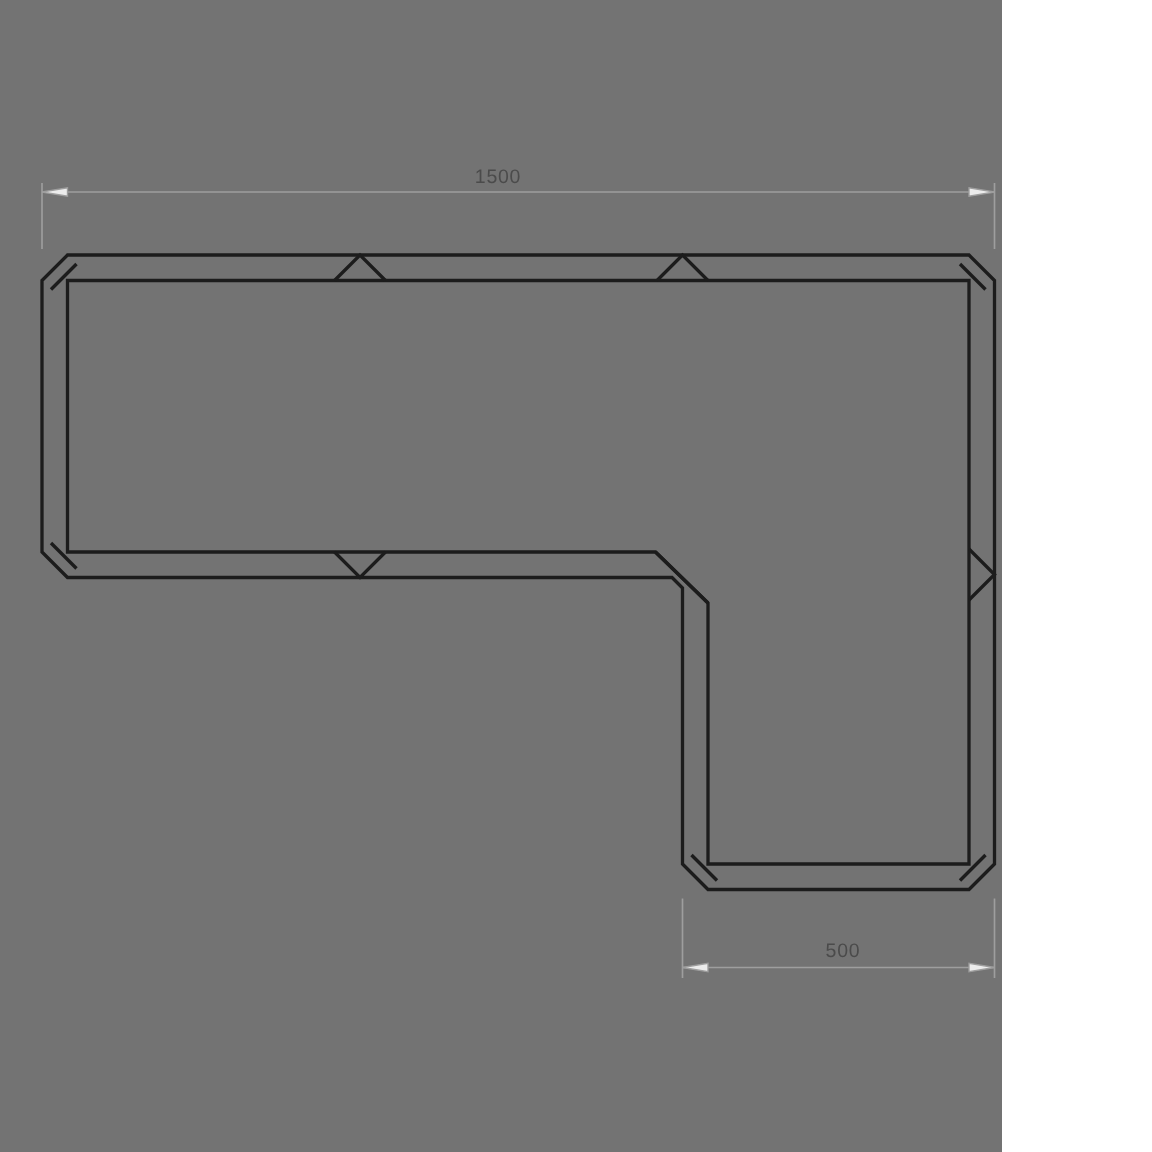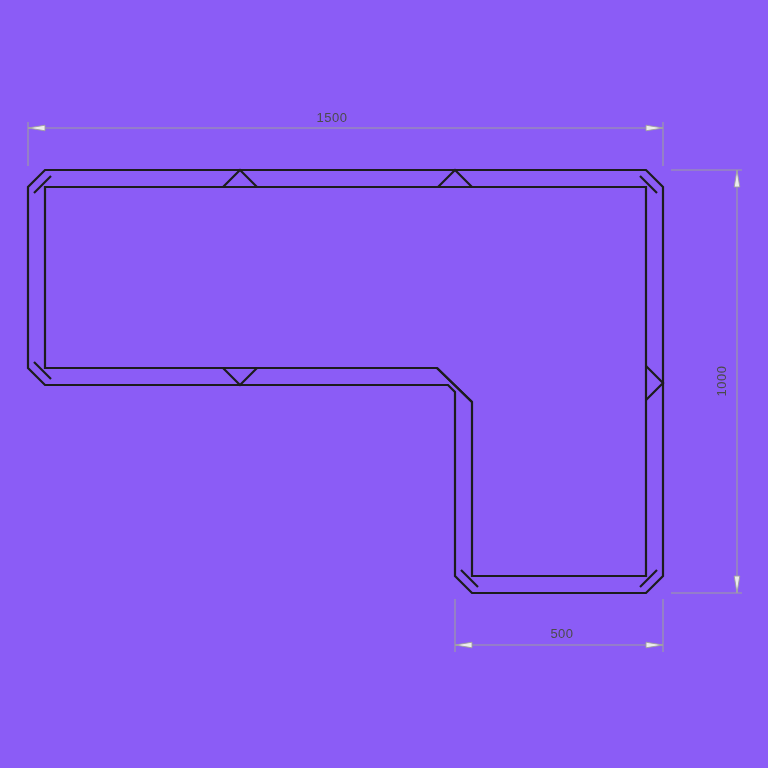--- a/index.html
+++ b/index.html
@@ -2,23 +2,23 @@
 <html><head>
 <meta charset="utf-8">
 <style>
   html, body {
     margin: 0;
     padding: 0;
     background: #ffffff;
   }
   .canvas {
     position: relative;
-    width: 768px;
+    width: 668px;
     height: 768px;
-    background: #8b5cf6;
+    background: #737373;
     overflow: hidden;
   }
   svg {
     display: block;
   }
   svg text {
     font-family: "Liberation Sans", sans-serif;
     font-size: 13px;
     letter-spacing: 0.5px;
   }

